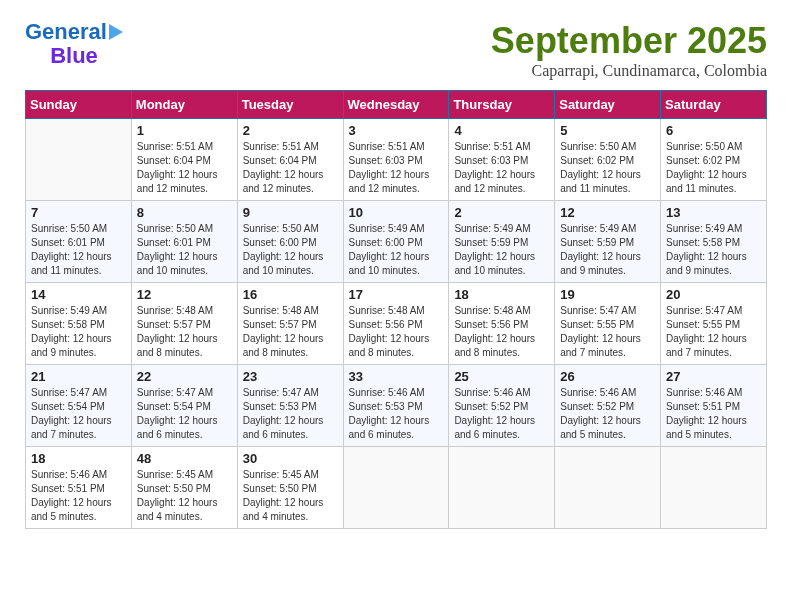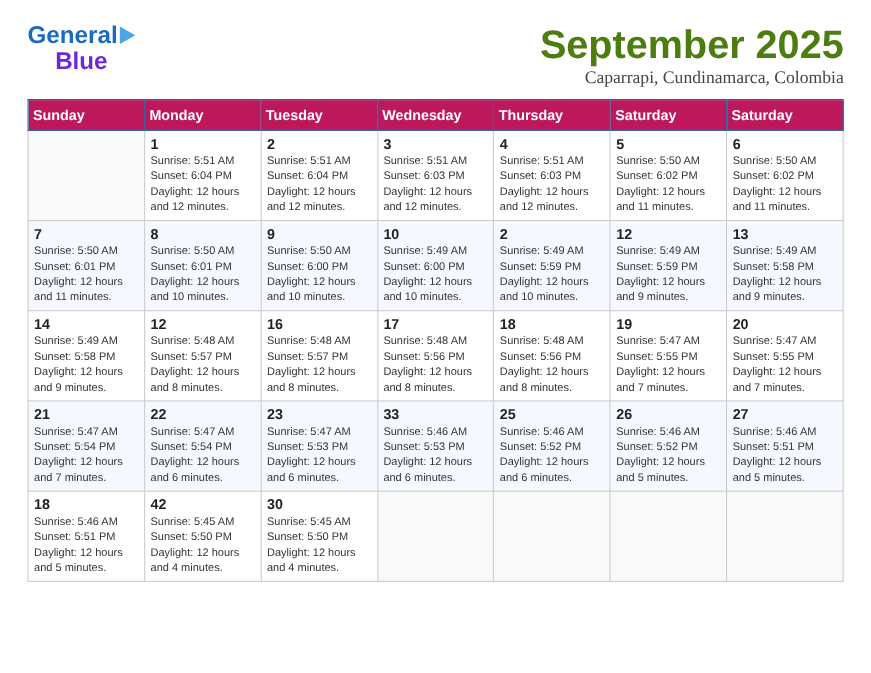--- a/index.html
+++ b/index.html
@@ -330,21 +330,21 @@
       </tr>
       <tr>
         <td>
           <span class="day-number">18</span>
           <div class="day-info" style="white-space: pre-line;">Sunrise: 5:46 AM
 Sunset: 5:51 PM
 Daylight: 12 hours
 and 5 minutes.</div>
         </td>
         <td>
-          <span class="day-number">42</span>
+          <span class="day-number">48</span>
           <div class="day-info" style="white-space: pre-line;">Sunrise: 5:45 AM
 Sunset: 5:50 PM
 Daylight: 12 hours
 and 4 minutes.</div>
         </td>
         <td>
           <span class="day-number">30</span>
           <div class="day-info" style="white-space: pre-line;">Sunrise: 5:45 AM
 Sunset: 5:50 PM
 Daylight: 12 hours

